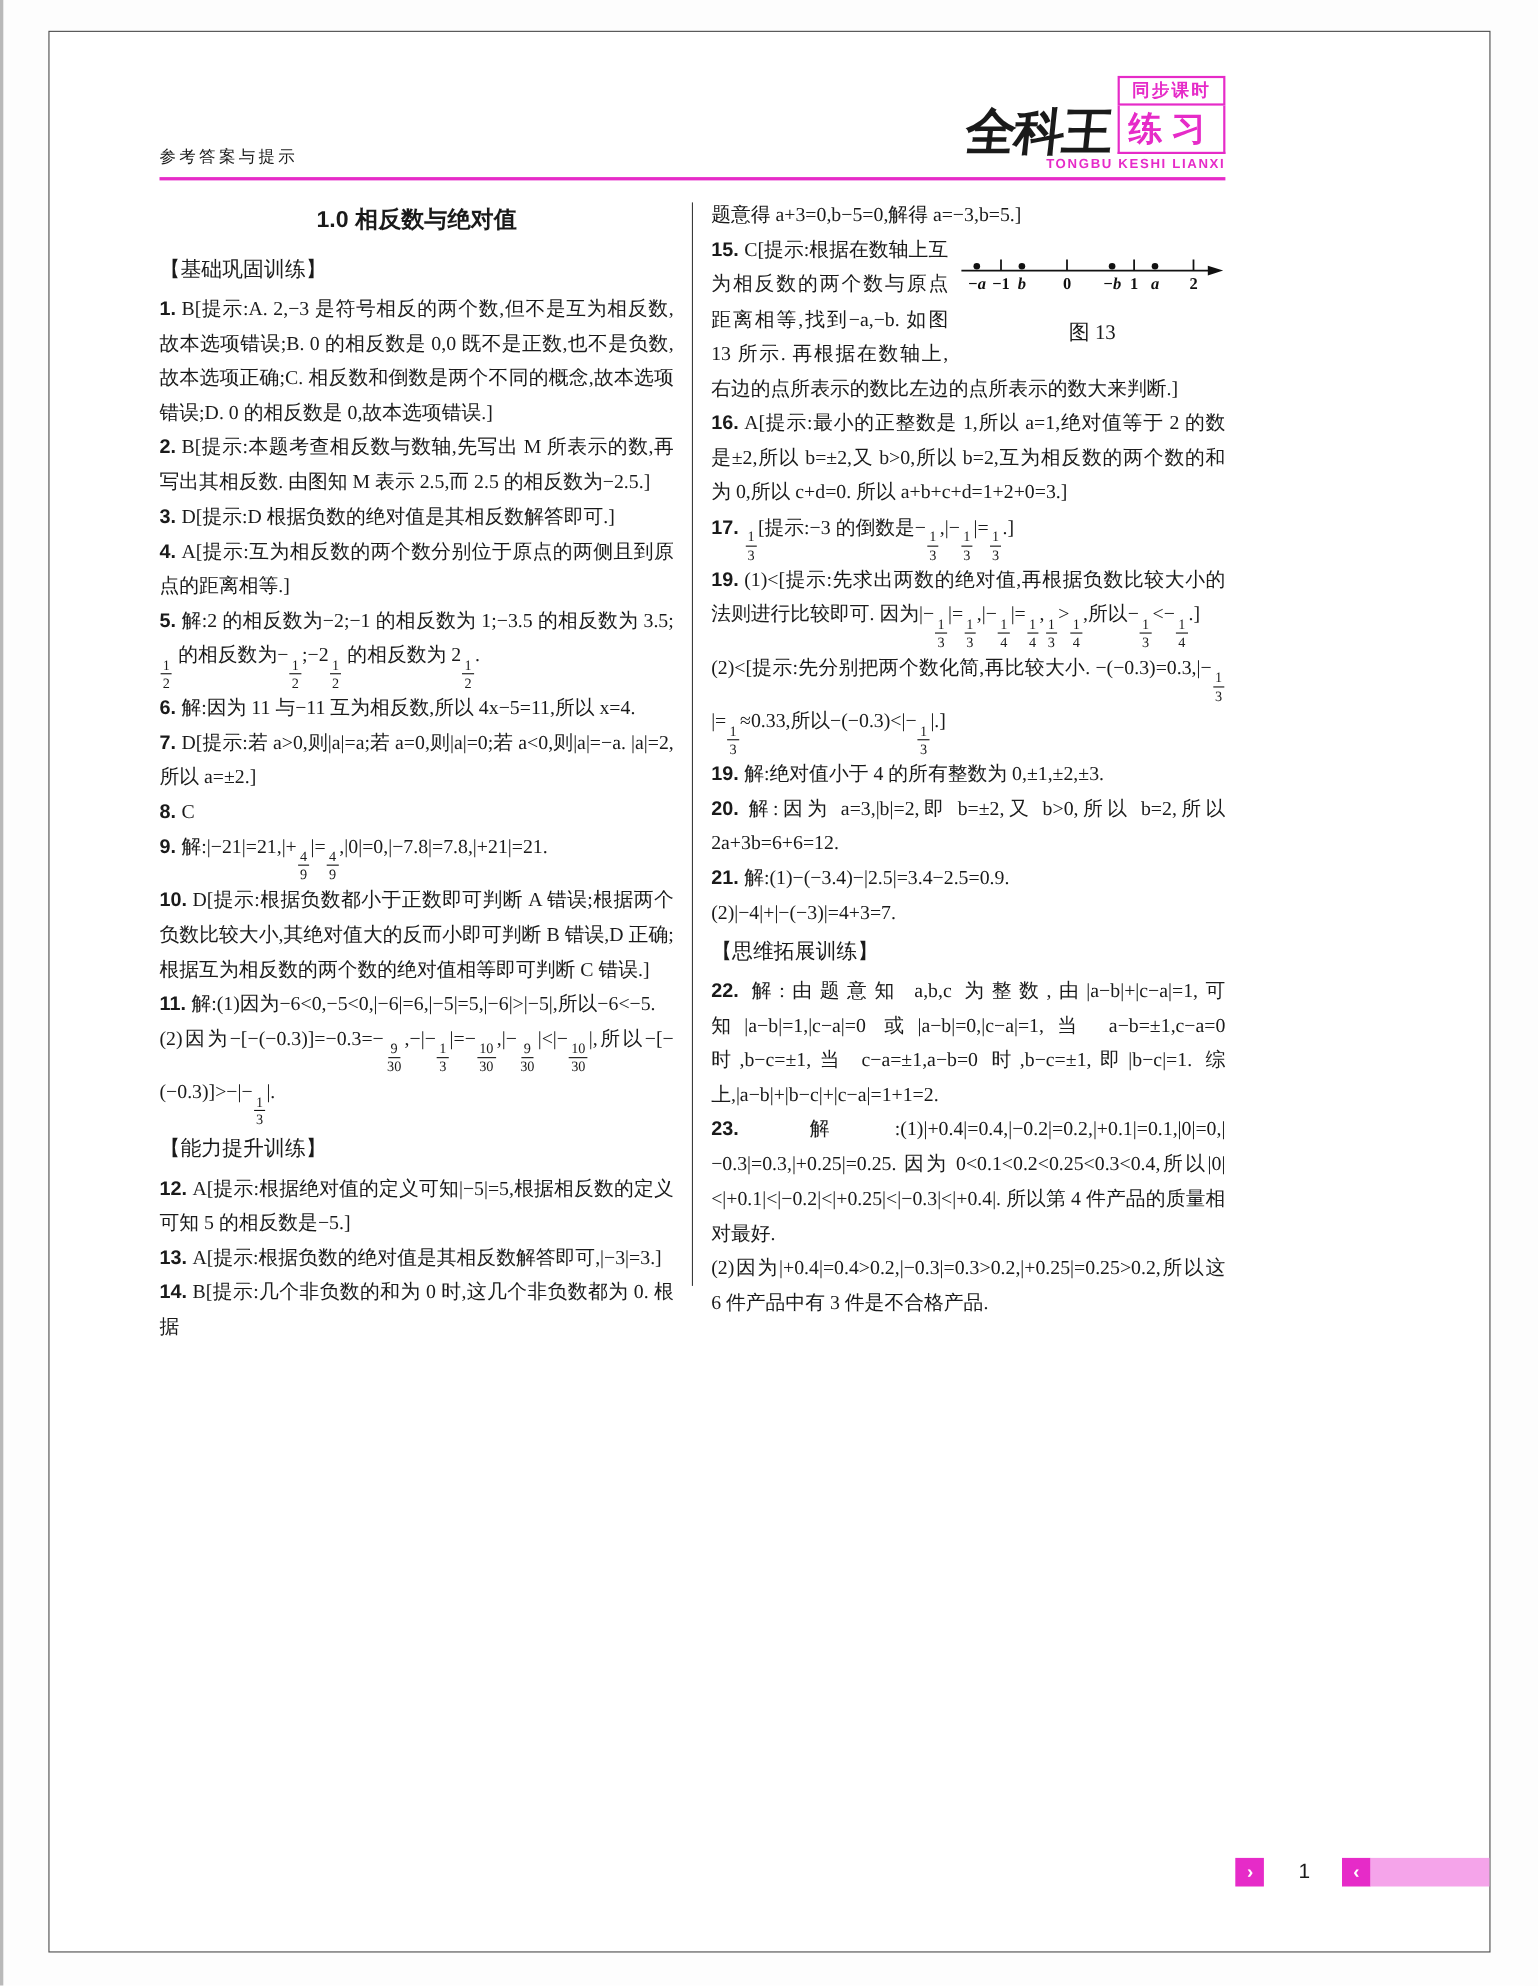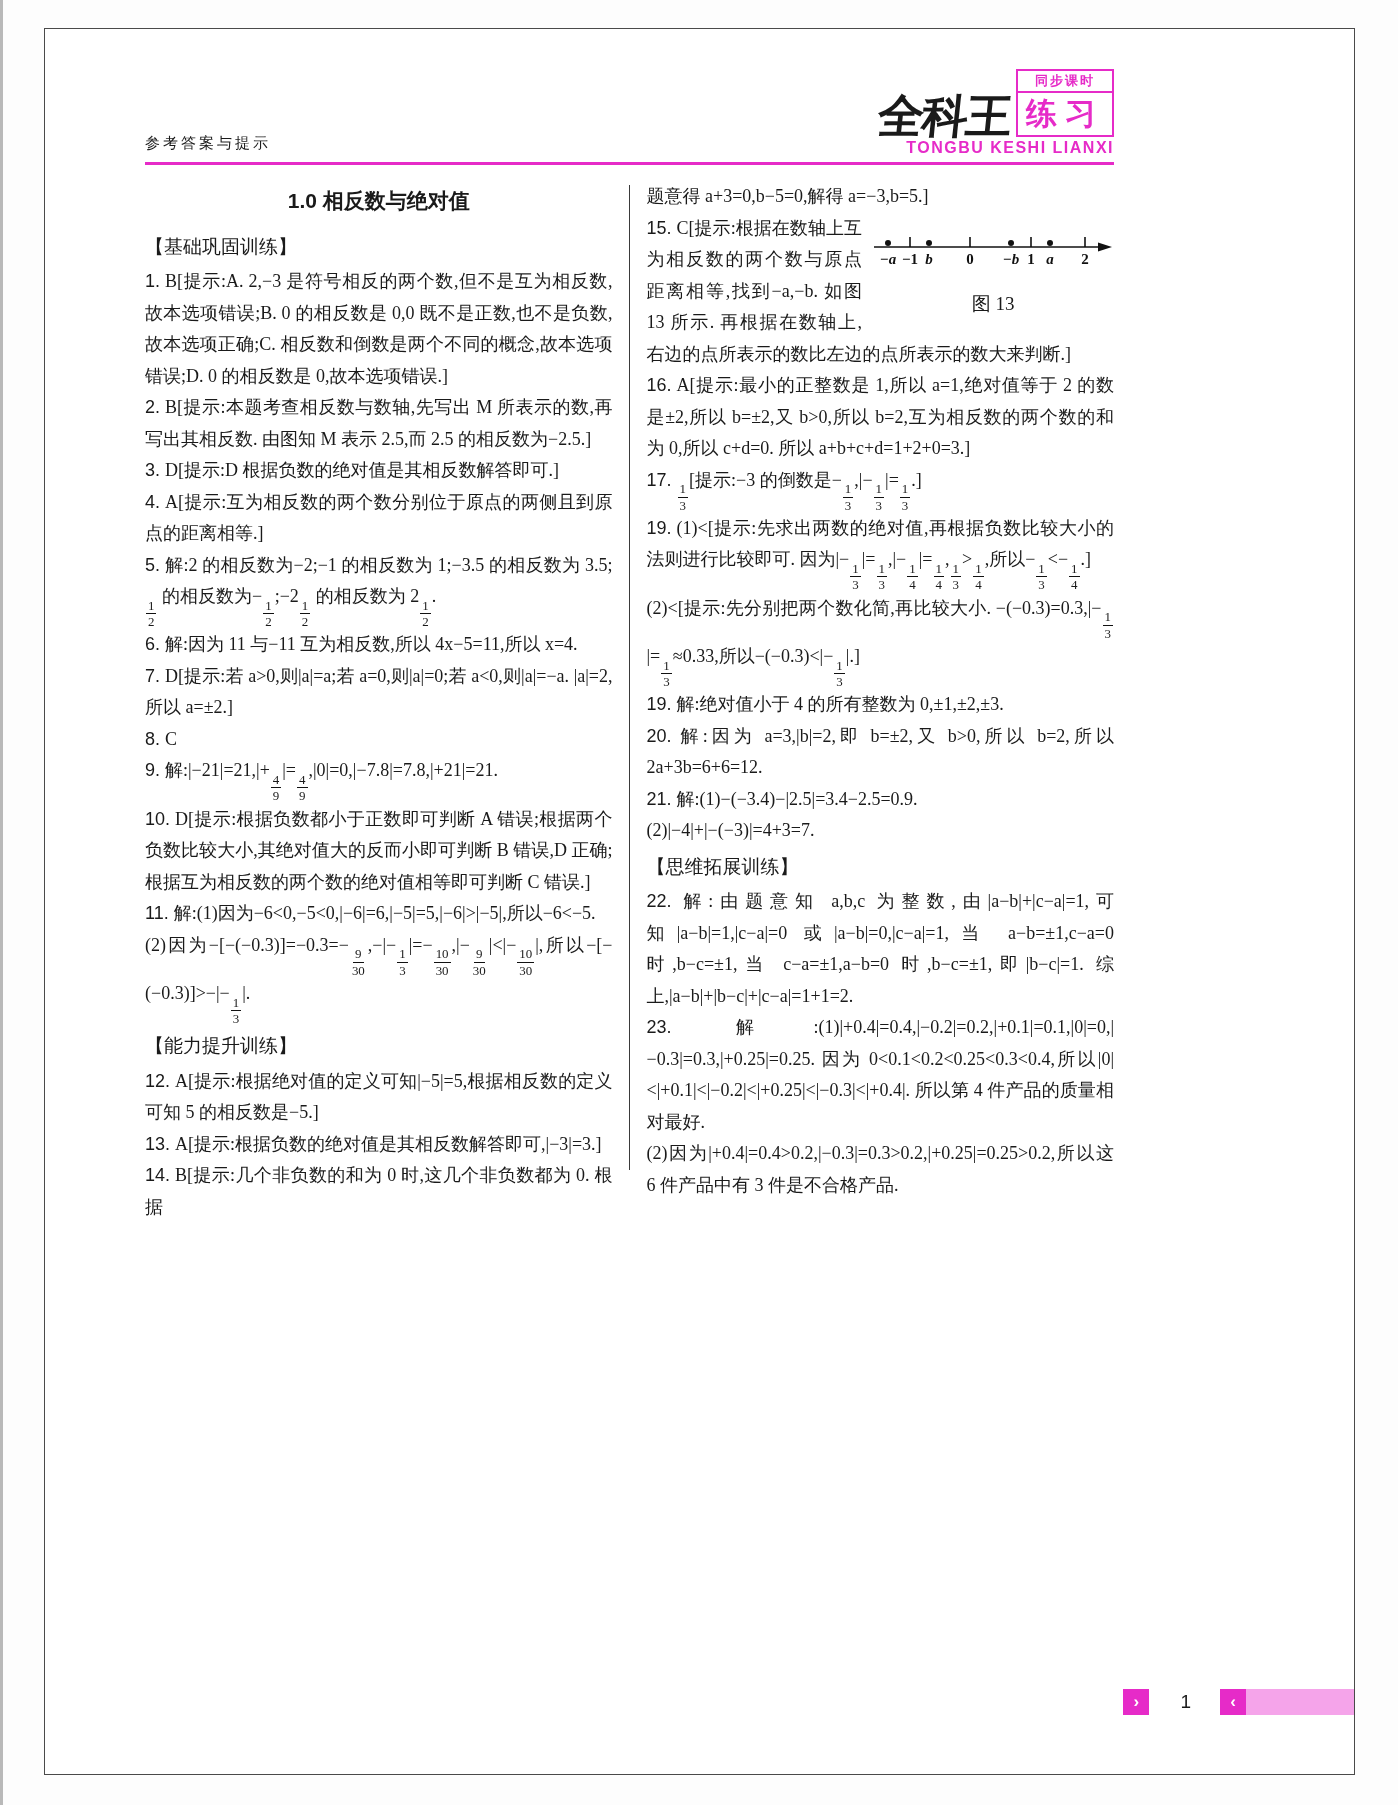--- a/index.html
+++ b/index.html
@@ -13,36 +13,36 @@
     border:1px solid #4a4a4a;box-sizing:border-box;background:#fff;
   }
   .content{padding:40px 240px 0 100px;}
   
   .hdr{display:flex;justify-content:space-between;align-items:flex-end;}
   .hdr-label{font-size:15px;letter-spacing:3px;padding-bottom:4px;}
   .logo-wrap{display:flex;flex-direction:column;align-items:flex-end;}
   .logo{display:flex;align-items:flex-end;}
   .brand{font-size:46px;font-weight:900;line-height:0.9;transform:skewX(-6deg);letter-spacing:-2px;}
   .logo-right{display:flex;flex-direction:column;align-items:stretch;margin-left:6px;}
-  .tagline-box{border:2px solid var(--accent);color:var(--accent);font-size:13px;font-weight:bold;
+  .tagline-box{border:2px solid var(--accent);color:var(--accent);font-size:16px;font-weight:bold;
     padding:1px 5px;letter-spacing:2px;text-align:center;font-family:"Liberation Sans",sans-serif;}
   .product-box{border:2px solid var(--accent);border-top:none;color:var(--accent);font-size:31px;
     font-weight:900;padding:0 8px;letter-spacing:8px;text-align:center;}
-  .romanized{color:var(--accent);font-size:16px;font-weight:bold;letter-spacing:1.5px;margin-top:2px;
+  .romanized{color:var(--accent);font-size:12px;font-weight:bold;letter-spacing:1.5px;margin-top:2px;
     font-family:"Liberation Sans",sans-serif;}
   .rule{height:3px;margin-top:5px;}
   
   .columns{display:flex;margin-top:16px;position:relative;}
   .col{width:468px;font-size:18px;line-height:1.75;text-align:justify;}
   .divider{width:1px;background:#3a3a3a;height:985px;margin:4px 17px 0 16px;flex:none;}
   .sec-title{text-align:center;font-size:21px;font-weight:bold;margin:2px 0 10px;
     font-family:"Liberation Sans","DejaVu Sans",sans-serif;}
   .sec-head{font-size:19px;font-weight:normal;margin:3px 0;}
   p.item{margin:0;}
-  .inum{font-family:"Liberation Sans","DejaVu Sans",sans-serif;font-weight:normal;padding-right:5px;}
+  .inum{font-family:"Liberation Sans","DejaVu Sans",sans-serif;font-weight:bold;padding-right:5px;}
   
   .frac{display:inline-flex;flex-direction:column;align-items:center;vertical-align:-0.6em;
     font-size:0.72em;line-height:1.18;padding:0 1px;}
   .fnum{border-bottom:1.4px solid #111;padding:0 2px;}
   .fden{padding:0 2px;}
   
   .fig{float:right;width:242px;margin:4px 0 2px 10px;text-align:center;display:block;}
   .figcap{display:block;font-size:19px;margin-top:8px;}
   
   .pfooter{position:absolute;right:0;bottom:59px;display:flex;align-items:center;}

